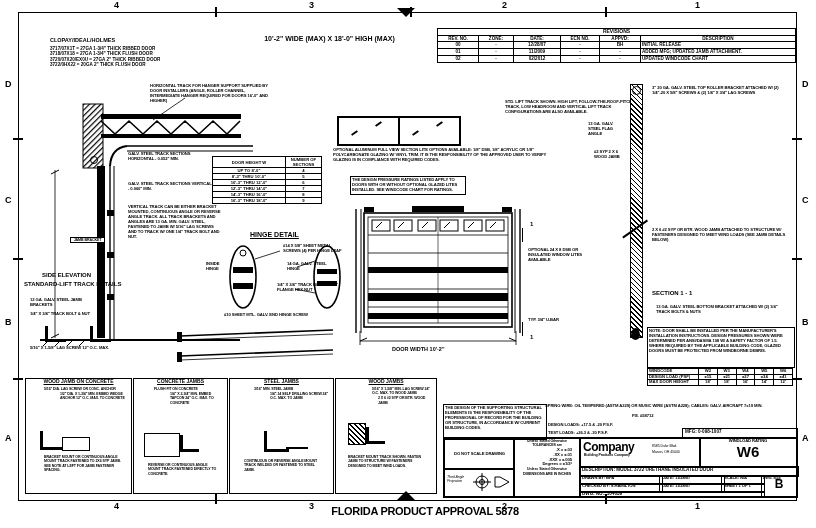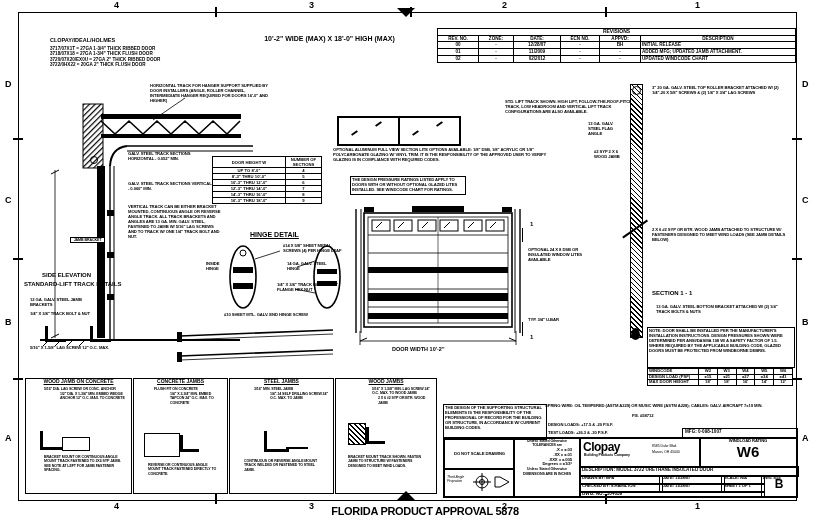--- a/index.html
+++ b/index.html
@@ -384,21 +384,21 @@
       <div class="t35 bd ctr">Unless Stated Otherwise</div>
       <div class="t35 bd ctr">TOLERANCES are</div>
       <div class="t4 bd rt" style="padding-right:8px">.X = ±.03</div>
       <div class="t4 bd rt" style="padding-right:8px">.XX = ±.01</div>
       <div class="t4 bd rt" style="padding-right:8px">.XXX = ±.005</div>
       <div class="t4 bd rt" style="padding-right:8px">Degrees = ±1/2°</div>
       <div class="t35 bd ctr">Unless Stated Otherwise</div>
       <div class="t35 bd ctr">DIMENSIONS ARE IN INCHES</div>
     </div>
     <div class="abs box" style="left:135px;top:0;width:120px;height:28px">
-      <div style="font-size:12px;font-weight:bold;letter-spacing:-.5px;line-height:1;padding:2px 0 0 3px">Clopay</div>
+      <div style="font-size:12px;font-weight:bold;letter-spacing:-.5px;line-height:1;padding:2px 0 0 3px">Company</div>
       <div class="t35 bd" style="padding-left:4px">Building Products Company</div>
       <div class="t35 abs" style="left:72px;top:5px">8585 Duke Blvd.</div>
       <div class="t35 abs" style="left:72px;top:11px">Mason, OH 45040</div>
     </div>
     <div class="abs box ctr" style="left:255px;top:0;width:96px;height:28px">
       <div class="t4 bd">WINDLOAD RATING</div>
       <div style="font-size:15px;font-weight:bold;line-height:1">W6</div>
     </div>
     <div class="abs box t45 bd" style="left:135px;top:28px;width:216px;height:9px;padding-left:2px">DESCRIPTION: MODEL 3722 URETHANE INSULATED DOOR</div>
     <div class="abs box t4 bd" style="left:135px;top:37px;width:80px;height:8px;padding-left:2px">DRAWN BY: BPA</div>

